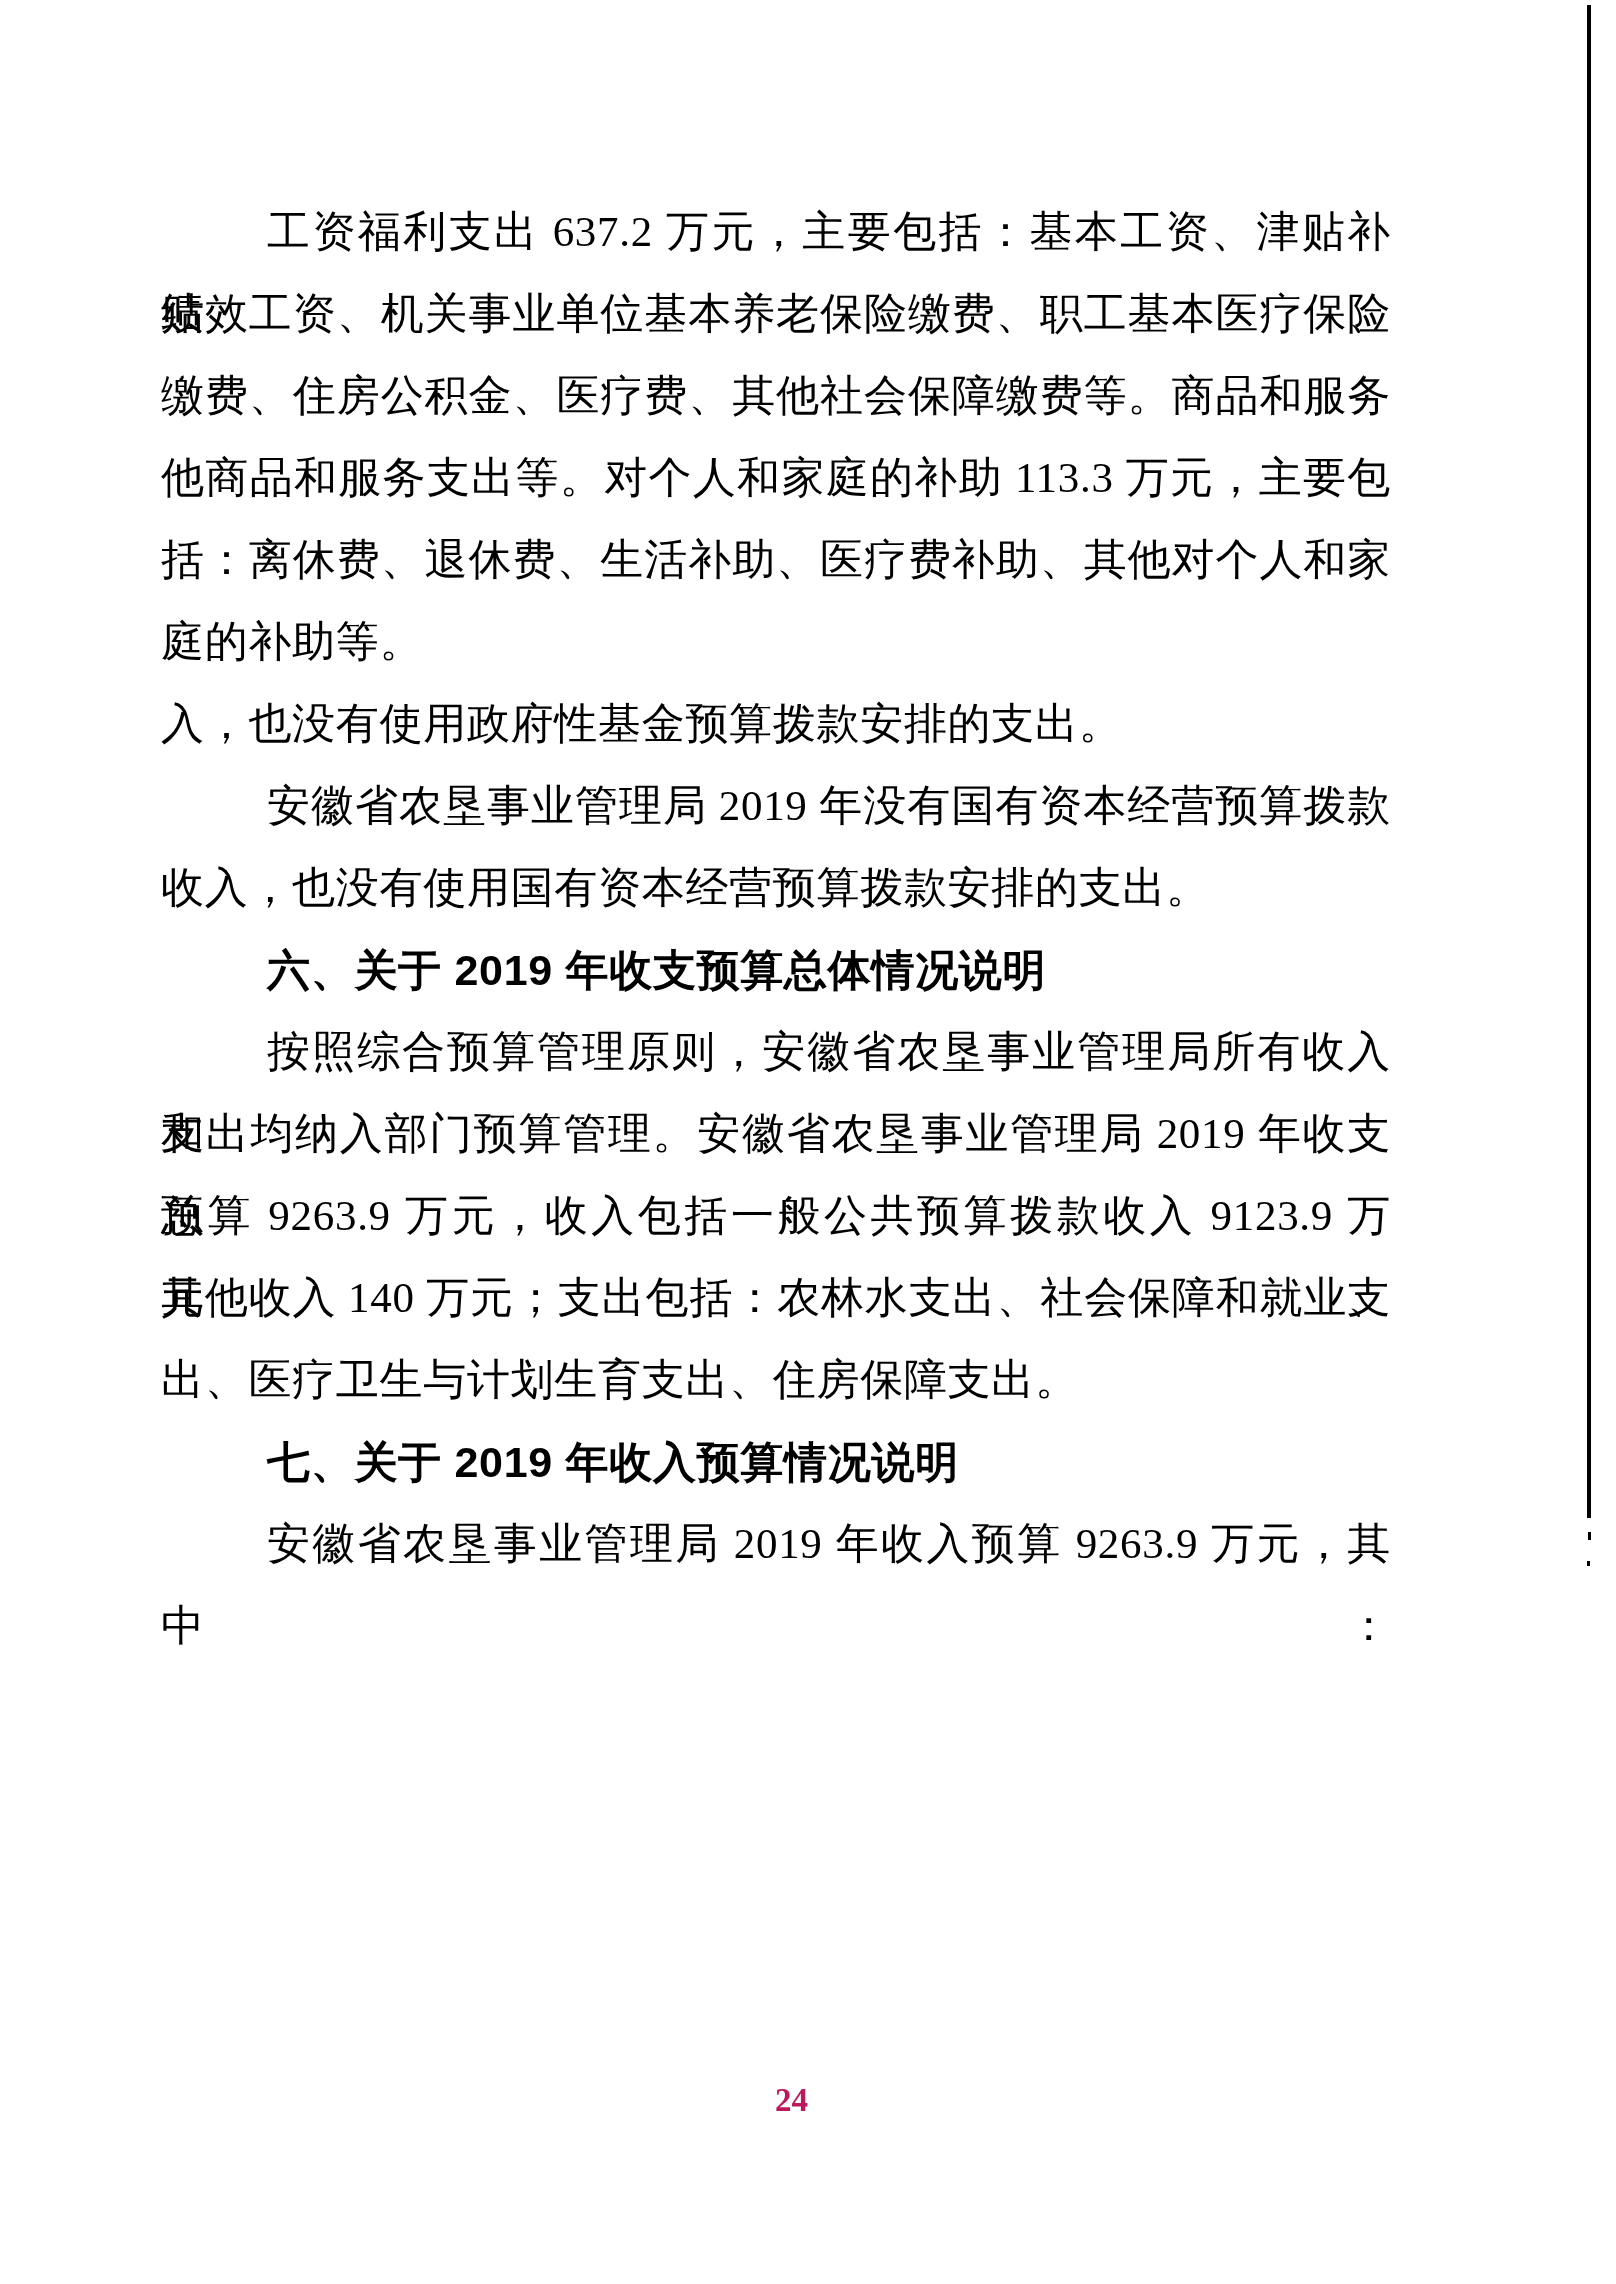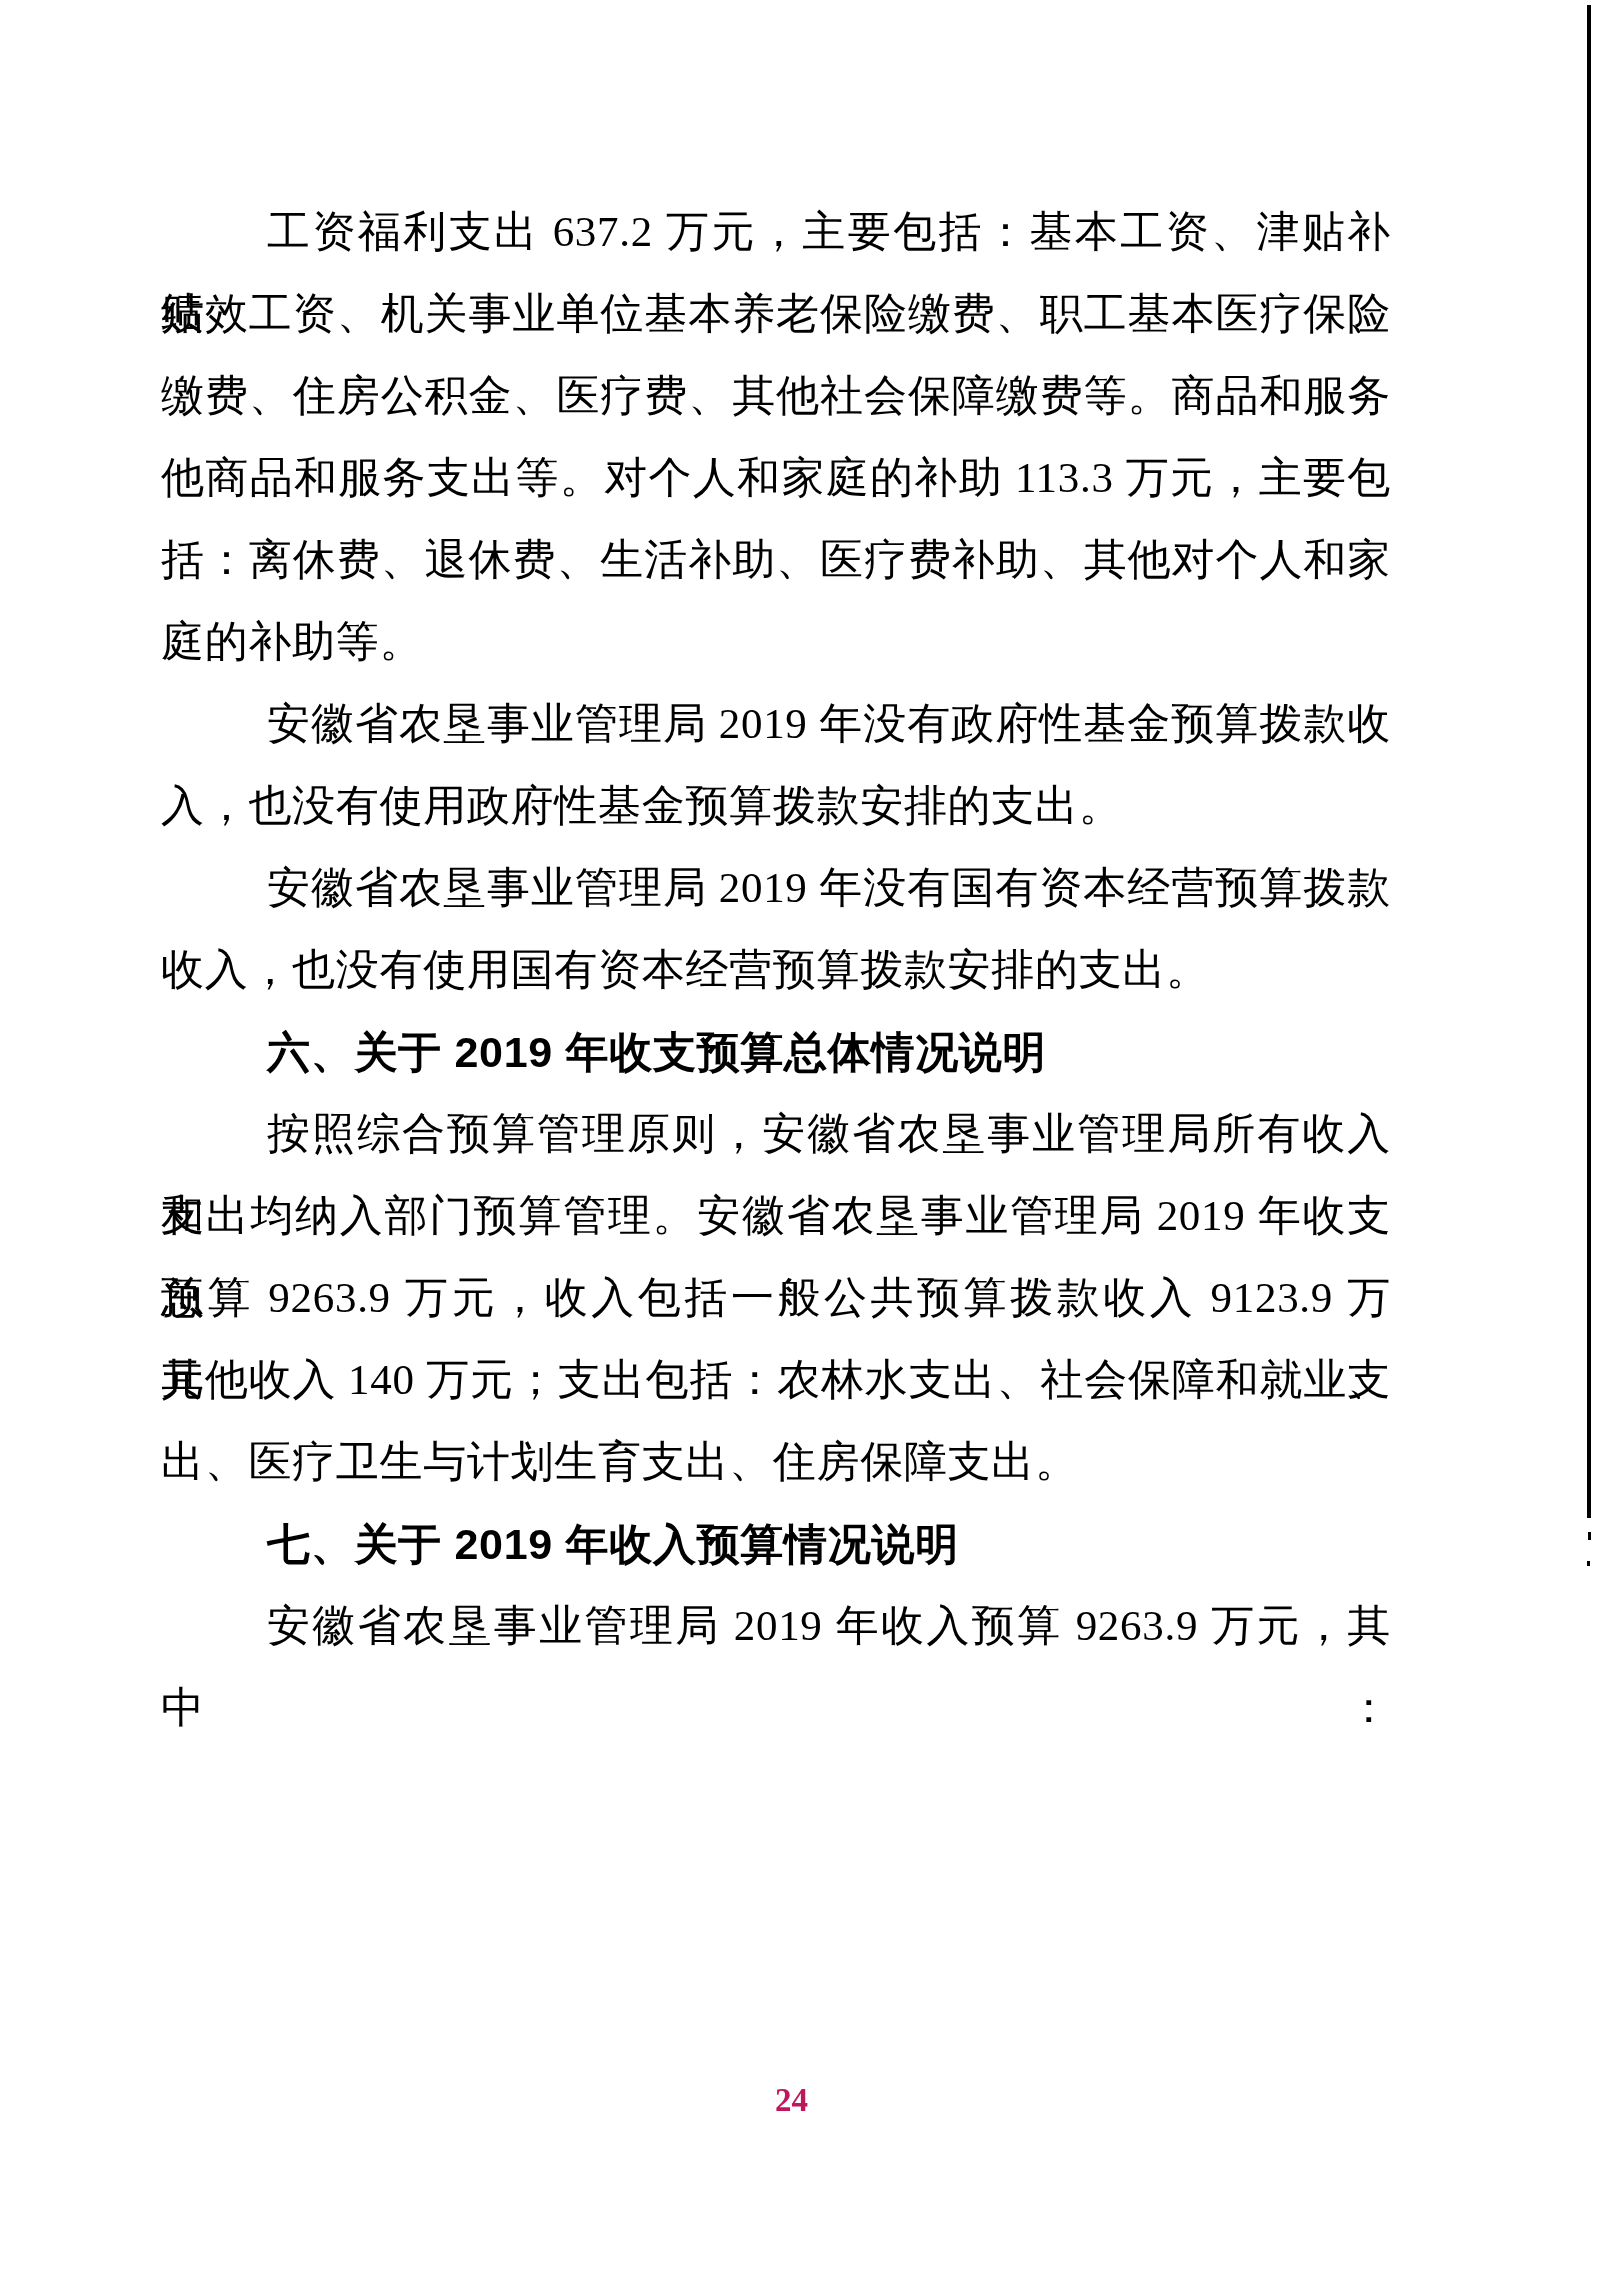--- a/index.html
+++ b/index.html
@@ -84,21 +84,20 @@
 
 <div class="page">
 
   <div class="text-column" id="text-column">
       <div class="line indent justify">工资福利支出 637.2 万元，主要包括：基本工资、津贴补贴、</div>
       <div class="line justify">绩效工资、机关事业单位基本养老保险缴费、职工基本医疗保险</div>
       <div class="line justify">缴费、住房公积金、医疗费、其他社会保障缴费等。商品和服务</div>
       <div class="line justify">他商品和服务支出等。对个人和家庭的补助 113.3 万元，主要包</div>
       <div class="line justify">括：离休费、退休费、生活补助、医疗费补助、其他对个人和家</div>
       <div class="line">庭的补助等。</div>
-      <div class="line indent justify">安徽省农垦事业管理局 2019 年没有政府性基金预算拨款收</div>
       <div class="line">入，也没有使用政府性基金预算拨款安排的支出。</div>
       <div class="line indent justify">安徽省农垦事业管理局 2019 年没有国有资本经营预算拨款</div>
       <div class="line">收入，也没有使用国有资本经营预算拨款安排的支出。</div>
       <div class="line heading indent">六、关于 2019 年收支预算总体情况说明</div>
       <div class="line indent justify">按照综合预算管理原则，安徽省农垦事业管理局所有收入和</div>
       <div class="line justify">支出均纳入部门预算管理。安徽省农垦事业管理局 2019 年收支总</div>
       <div class="line justify">预算 9263.9 万元，收入包括一般公共预算拨款收入 9123.9 万元、</div>
       <div class="line justify">其他收入 140 万元；支出包括：农林水支出、社会保障和就业支</div>
       <div class="line">出、医疗卫生与计划生育支出、住房保障支出。</div>
       <div class="line heading indent">七、关于 2019 年收入预算情况说明</div>

